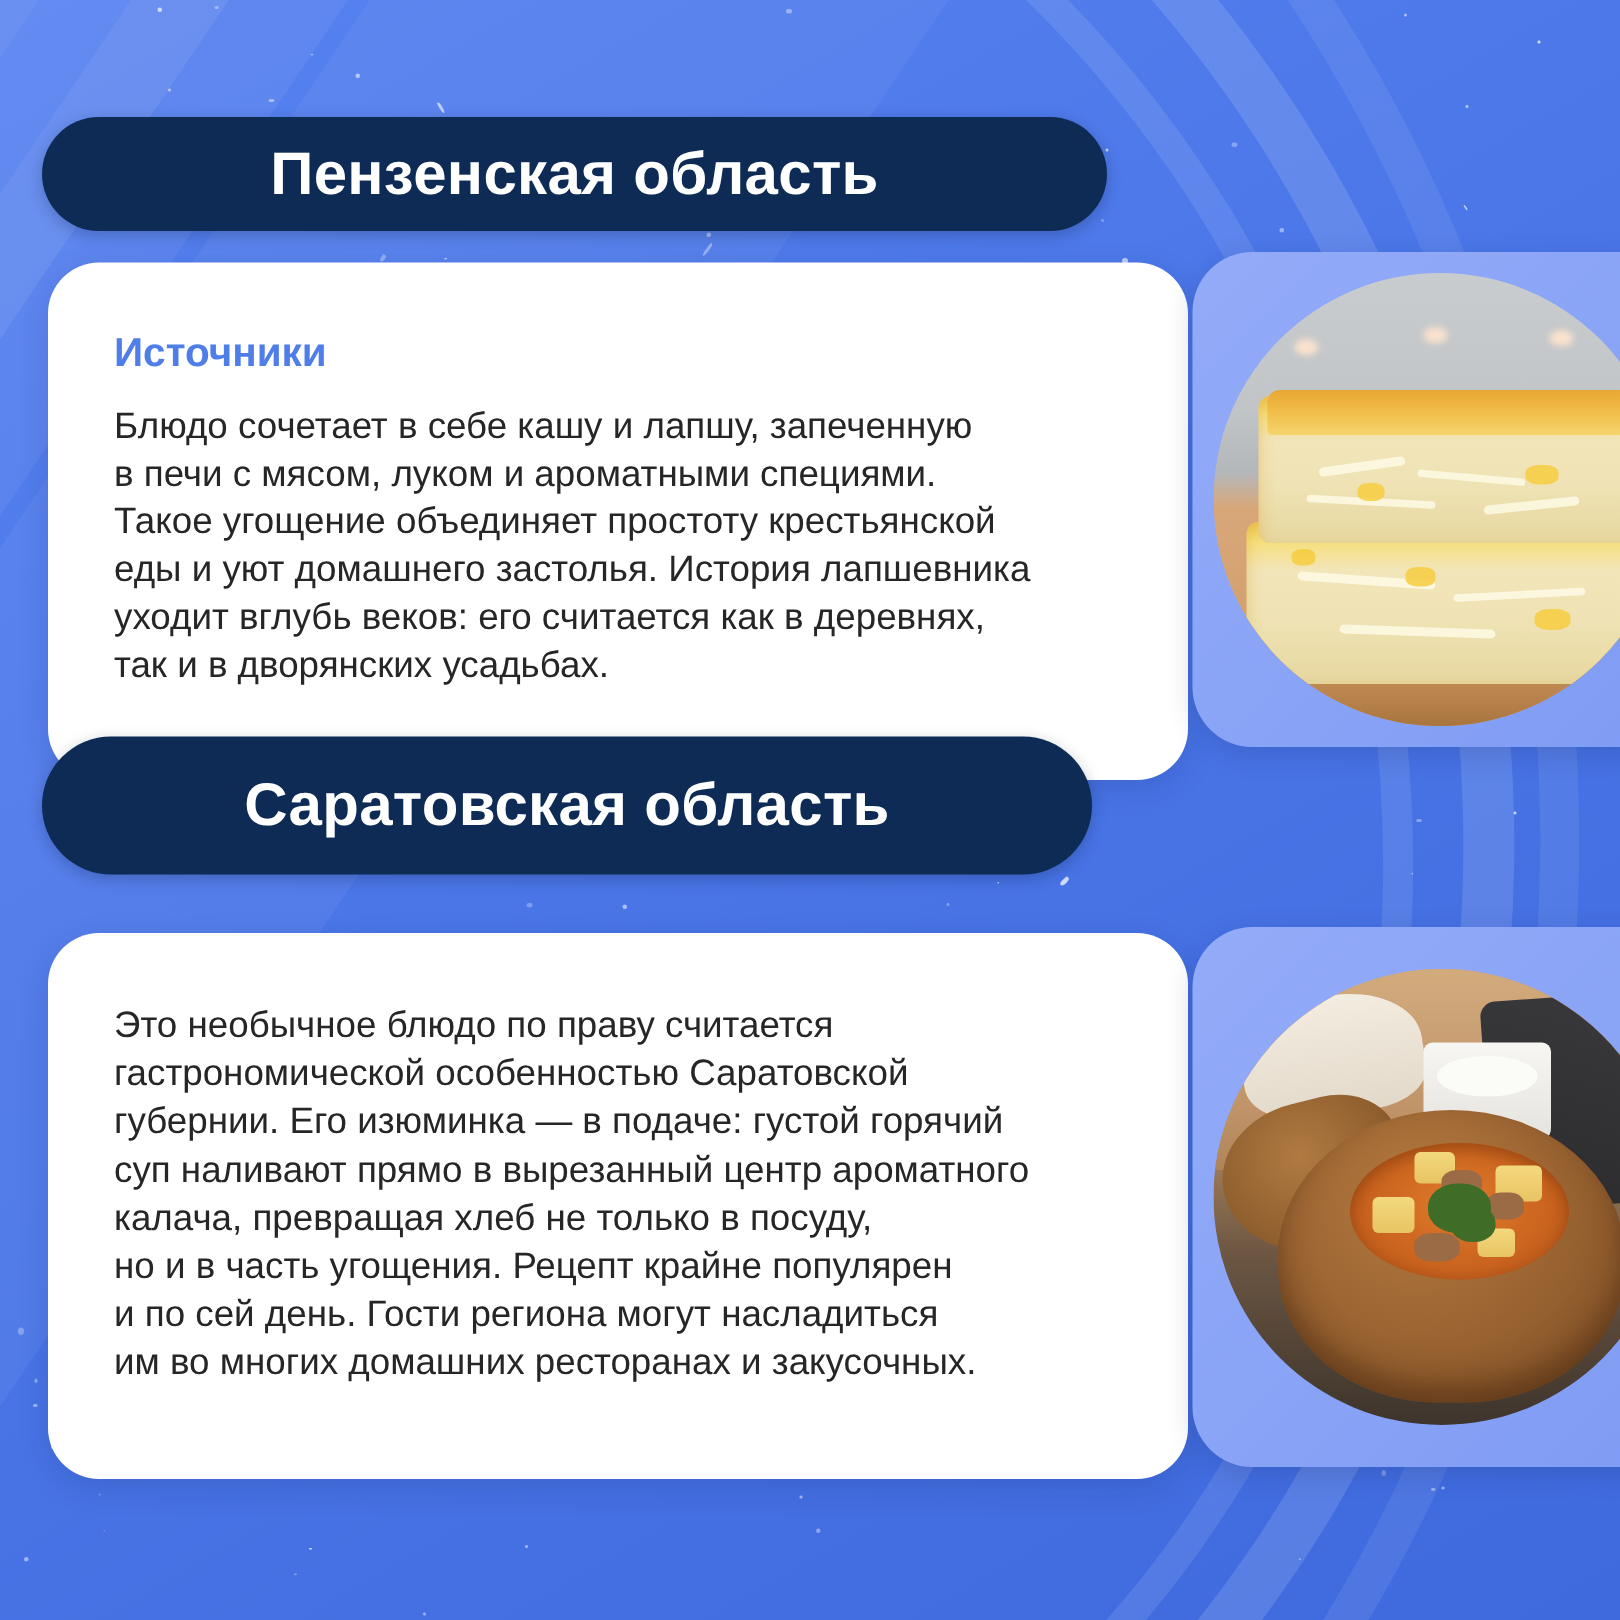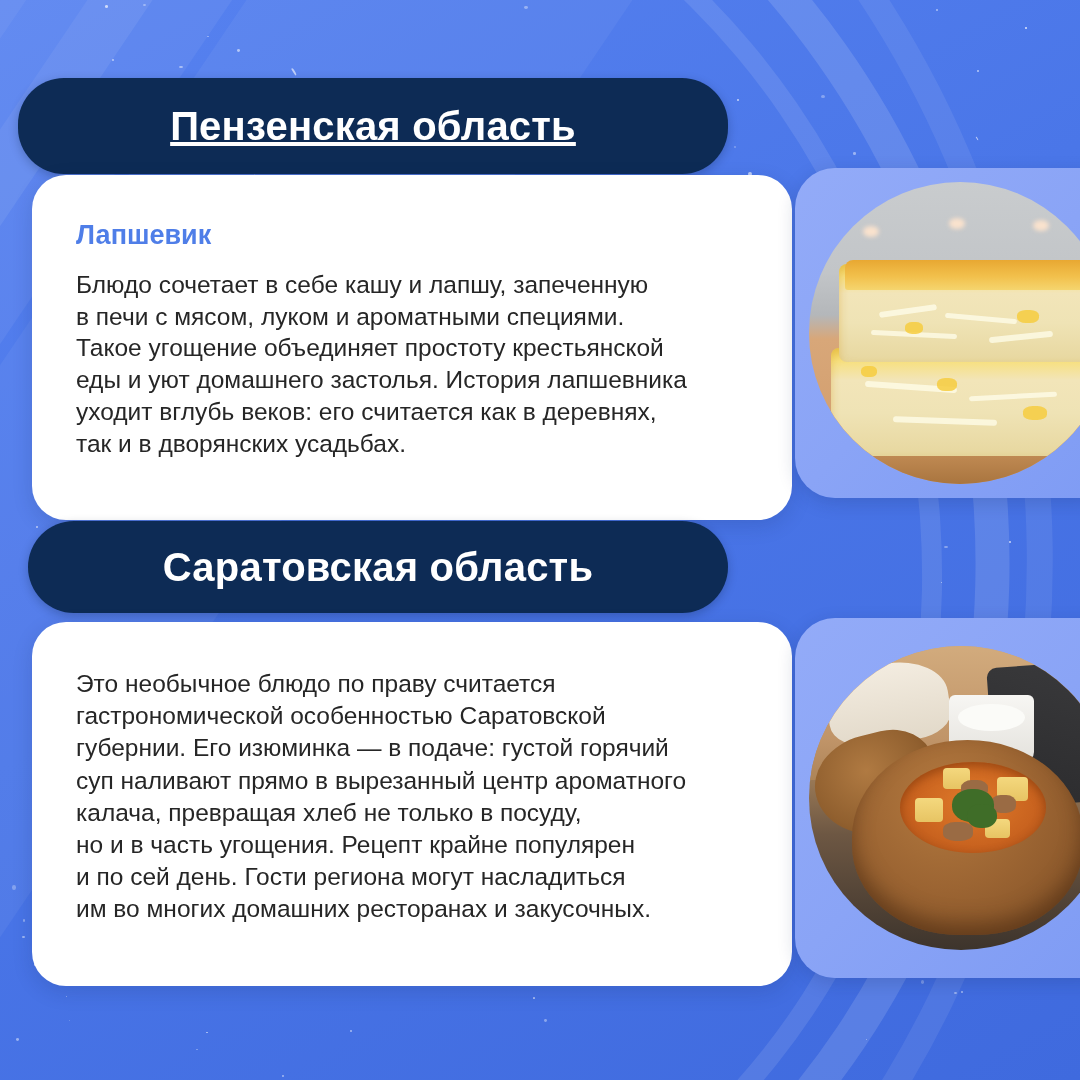--- a/index.html
+++ b/index.html
@@ -86,22 +86,22 @@
     color: #ffffff;
     font-weight: bold;
     letter-spacing: 0.2px;
     box-shadow: 0 3px 10px rgba(8,22,48,0.25);
   }
   .banner-text {
     font-size: 40px;
     line-height: 1;
     white-space: nowrap;
   }
-  #banner-1 { left: 18px;  top: 78px;  width: 710px; height: 96px; text-decoration: underline; }
-  #banner-2 { left: 28px;  top: 521px; width: 700px; height: 92px; text-align: right; }
+  #banner-1 { left: 28px;  top: 78px;  width: 710px; height: 76px; }
+  #banner-2 { left: 28px;  top: 491px; width: 700px; height: 92px; text-align: right; }
 
   
   .text-card {
     position: absolute;
     background: #ffffff;
     border-radius: 34px;
     box-shadow: 0 6px 20px rgba(20,40,90,0.16);
     box-sizing: border-box;
     padding: 46px 44px 40px 44px;
   }
@@ -436,21 +436,21 @@
         <div class="speck" style="width: 3.4px; height: 3.3px; left: 434px; top: 846px; opacity: 0.49;"></div>
         <div class="speck" style="width: 2.8px; height: 3.5px; left: 485px; top: 425px; opacity: 0.51;"></div>
       </div>
   </div>
 
   <div class="banner" id="banner-1">
     <span class="banner-text">Пензенская область</span>
   </div>
 
   <div class="text-card" id="card-1">
-    <h2 class="dish-title">Лапшевик</h2>
+    <h2 class="dish-title">Источники</h2>
     <p class="dish-body">Блюдо сочетает в себе кашу и лапшу, запеченную
 в печи с мясом, луком и ароматными специями.
 Такое угощение объединяет простоту крестьянской
 еды и уют домашнего застолья. История лапшевника
 уходит вглубь веков: его считается как в деревнях,
 так и в дворянских усадьбах.</p>
   </div>
 
   <div class="photo-panel" id="photo-panel-1">
     <div class="photo-circle" id="photo-circle-1" title="Лапшевик — запеканка из лапши, нарезанная кусками на деревянной доске">

